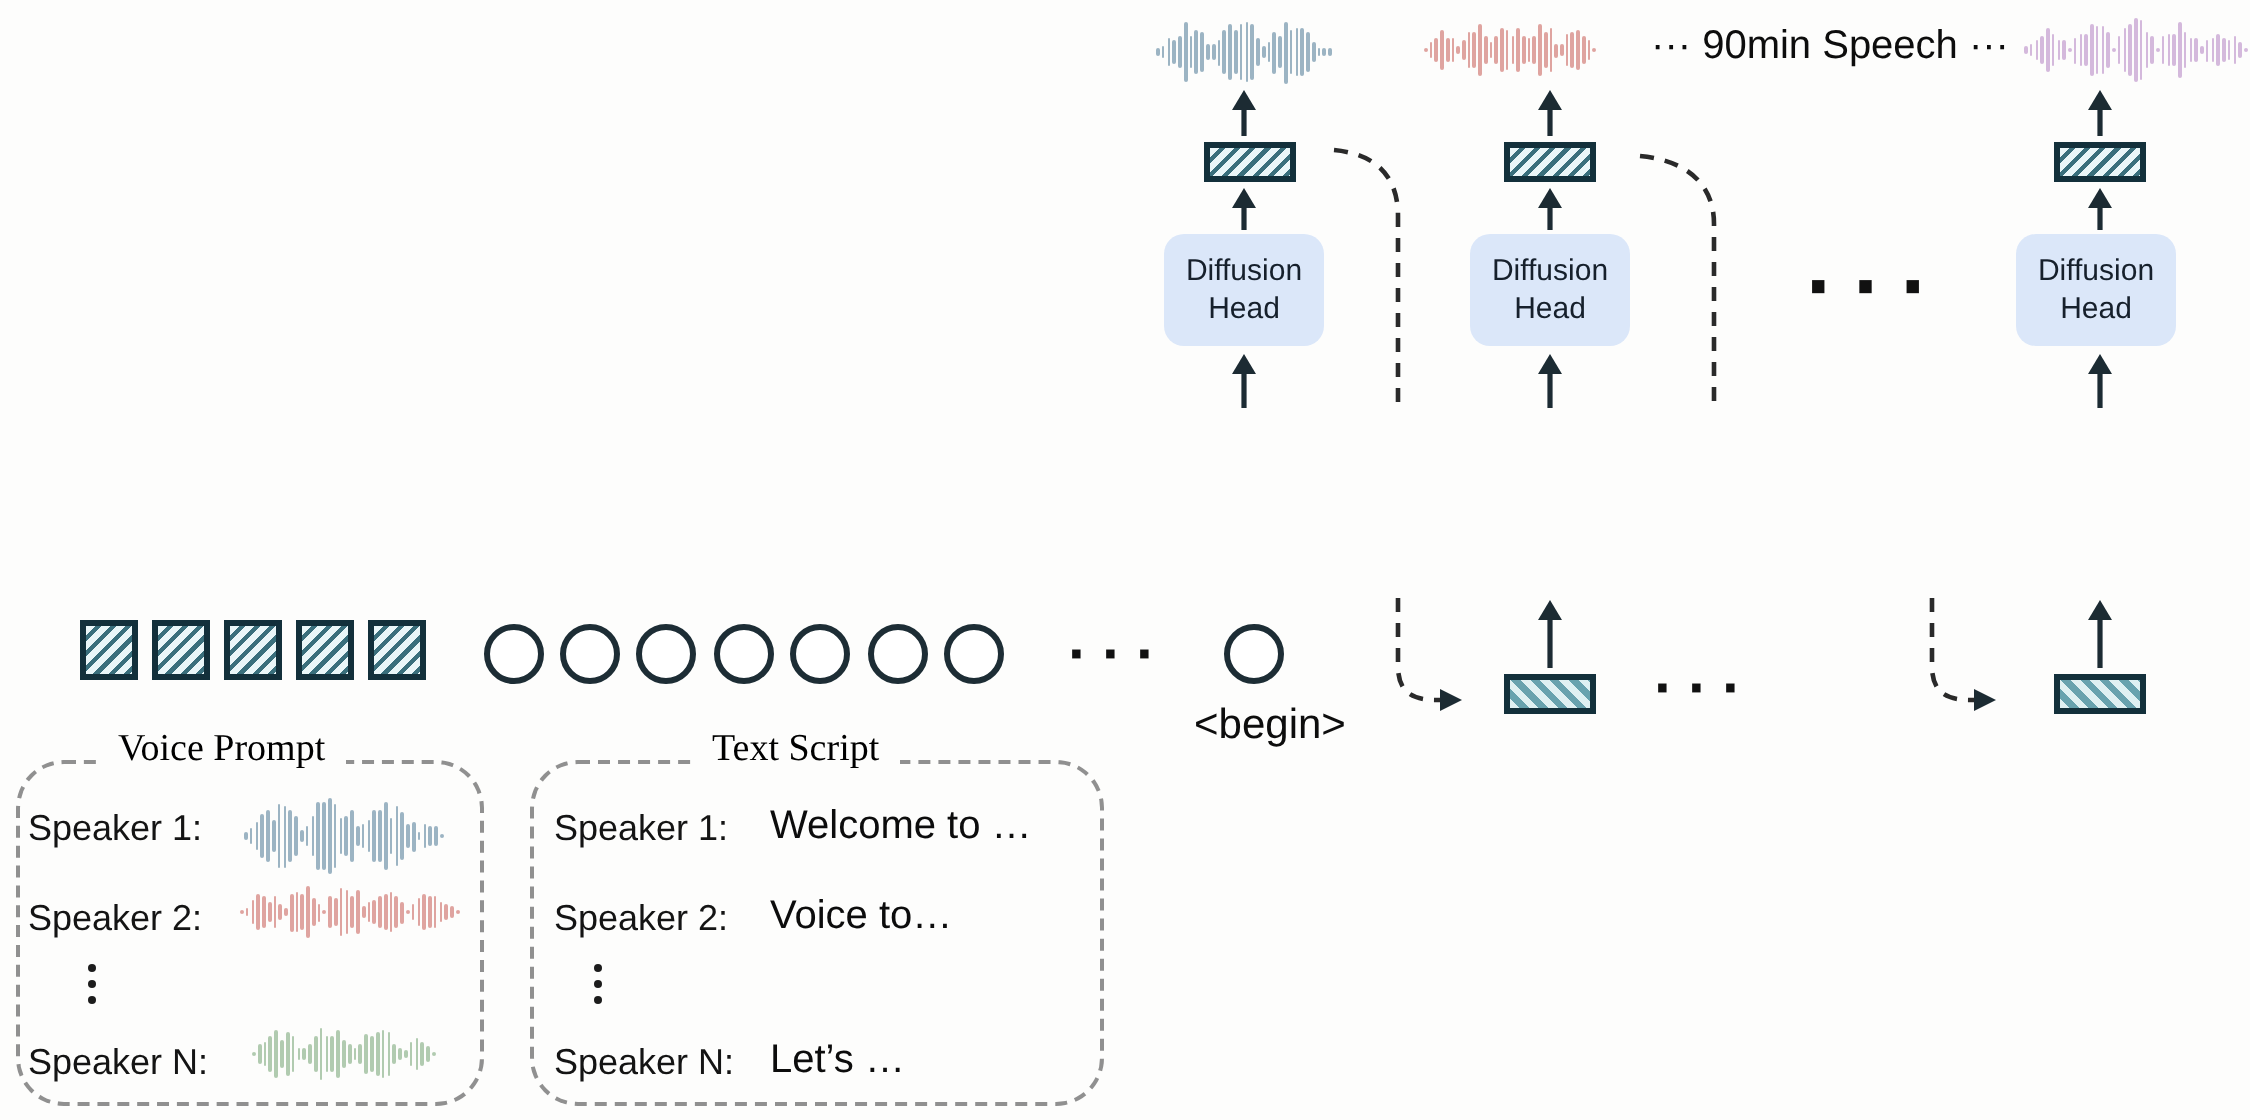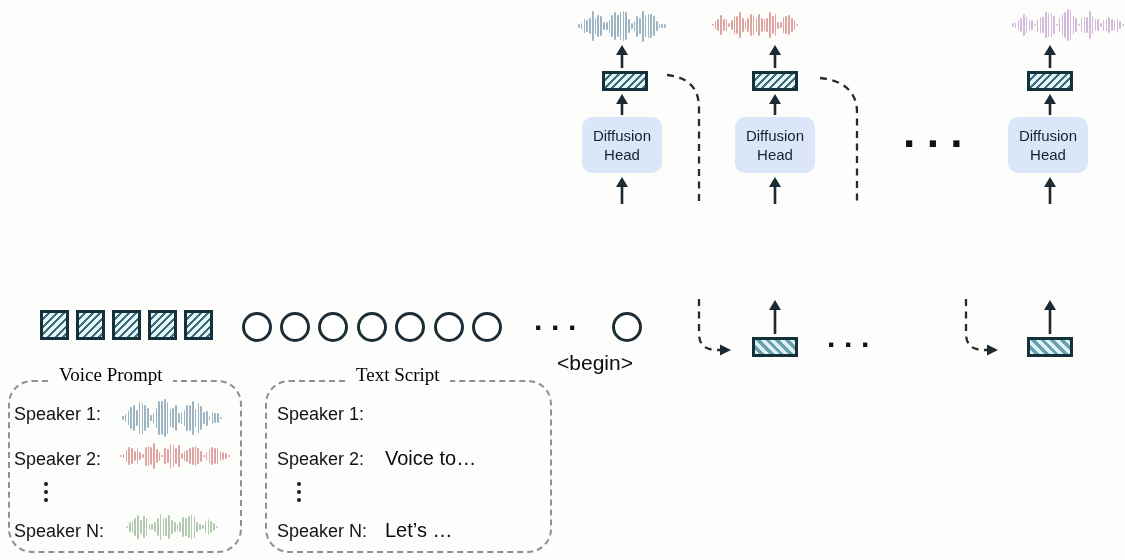--- a/index.html
+++ b/index.html
@@ -53,21 +53,21 @@
   .box-title{
     position:absolute;background:#fdfdfc;padding:0 10px;font-size:19px;color:#000000;white-space:nowrap;font-family:Liberation Serif, serif;
   }
   .spk-label{position:absolute;font-size:18px;color:#141414;white-space:nowrap;}
   .script-text{position:absolute;font-size:20px;color:#0c0c0c;white-space:nowrap;}
   .dots-small{position:absolute;font-size:30px;font-weight:700;letter-spacing:7px;color:#111;line-height:10px;}
   .dots-big{position:absolute;font-size:44px;font-weight:700;letter-spacing:9px;color:#111;line-height:12px;}
   .vdots{position:absolute;}
   .vdots b{display:block;width:4px;height:4px;border-radius:50%;background:#1c1c1c;margin:4px auto;}
   .speech-label{position:absolute;left:815px;top:12px;width:200px;text-align:center;font-size:20px;color:#0d0d0d;white-space:nowrap;}
-  .begin-label{position:absolute;left:545px;top:351px;width:100px;text-align:center;font-size:21px;color:#0d0d0d;}
+  .begin-label{position:absolute;left:585px;top:351px;width:100px;text-align:center;font-size:21px;color:#0d0d0d;}
   svg{position:absolute;left:0;top:0;pointer-events:none;}
 </style>
 </head>
 <body>
 
 <div id="canvas">
 
   <svg width="1125" height="560" viewBox="0 0 1125 560">
     <g id="solid-arrows">
         <g>
@@ -232,20 +232,21 @@
       <i style="height: 11px; background: rgb(212, 185, 220);"></i>
       <i style="height: 12.4px; background: rgb(212, 185, 220);"></i>
       <i style="height: 15.3px; background: rgb(212, 185, 220);"></i>
       <i style="height: 12px; background: rgb(212, 185, 220);"></i>
       <i style="height: 9.3px; background: rgb(212, 185, 220);"></i>
       <i style="height: 13.7px; background: rgb(212, 185, 220);"></i>
       <i style="height: 7.3px; background: rgb(212, 185, 220);"></i>
       <i style="height: 2.5px; background: rgb(212, 185, 220);"></i>
     </div>
 
+  <div class="speech-label">··· 90min Speech ···</div>
 
   <div class="hatch-box" style="left:602px;top:71px;"></div>
   <div class="hatch-box" style="left:752px;top:71px;"></div>
   <div class="hatch-box" style="left:1027px;top:71px;"></div>
 
   <div class="diff-head" style="left:582px;">
     <span>Diffusion</span>
     <span>Head</span>
   </div>
   <div class="diff-head" style="left:735px;">
@@ -409,20 +410,21 @@
       <i style="height: 15.6px; background: rgb(177, 203, 176);"></i>
       <i style="height: 12.4px; background: rgb(177, 203, 176);"></i>
       <i style="height: 8.9px; background: rgb(177, 203, 176);"></i>
       <i style="height: 2.7px; background: rgb(177, 203, 176);"></i>
     </div>
 
   <div class="dashed-box" style="left:265px;top:380px;width:287px;height:173px;"></div>
   <div class="box-title" style="left:346px;top:364px;">Text Script</div>
 
   <div class="spk-label" style="left:277px;top:404px;">Speaker 1:</div>
+  <div class="script-text" style="left:385px;top:402px;">Welcome to …</div>
 
   <div class="spk-label" style="left:277px;top:449px;">Speaker 2:</div>
   <div class="script-text" style="left:385px;top:447px;">Voice to…</div>
 
   <div class="vdots" style="left:297px;top:478px;">
       <b></b>
       <b></b>
       <b></b>
     </div>
 

